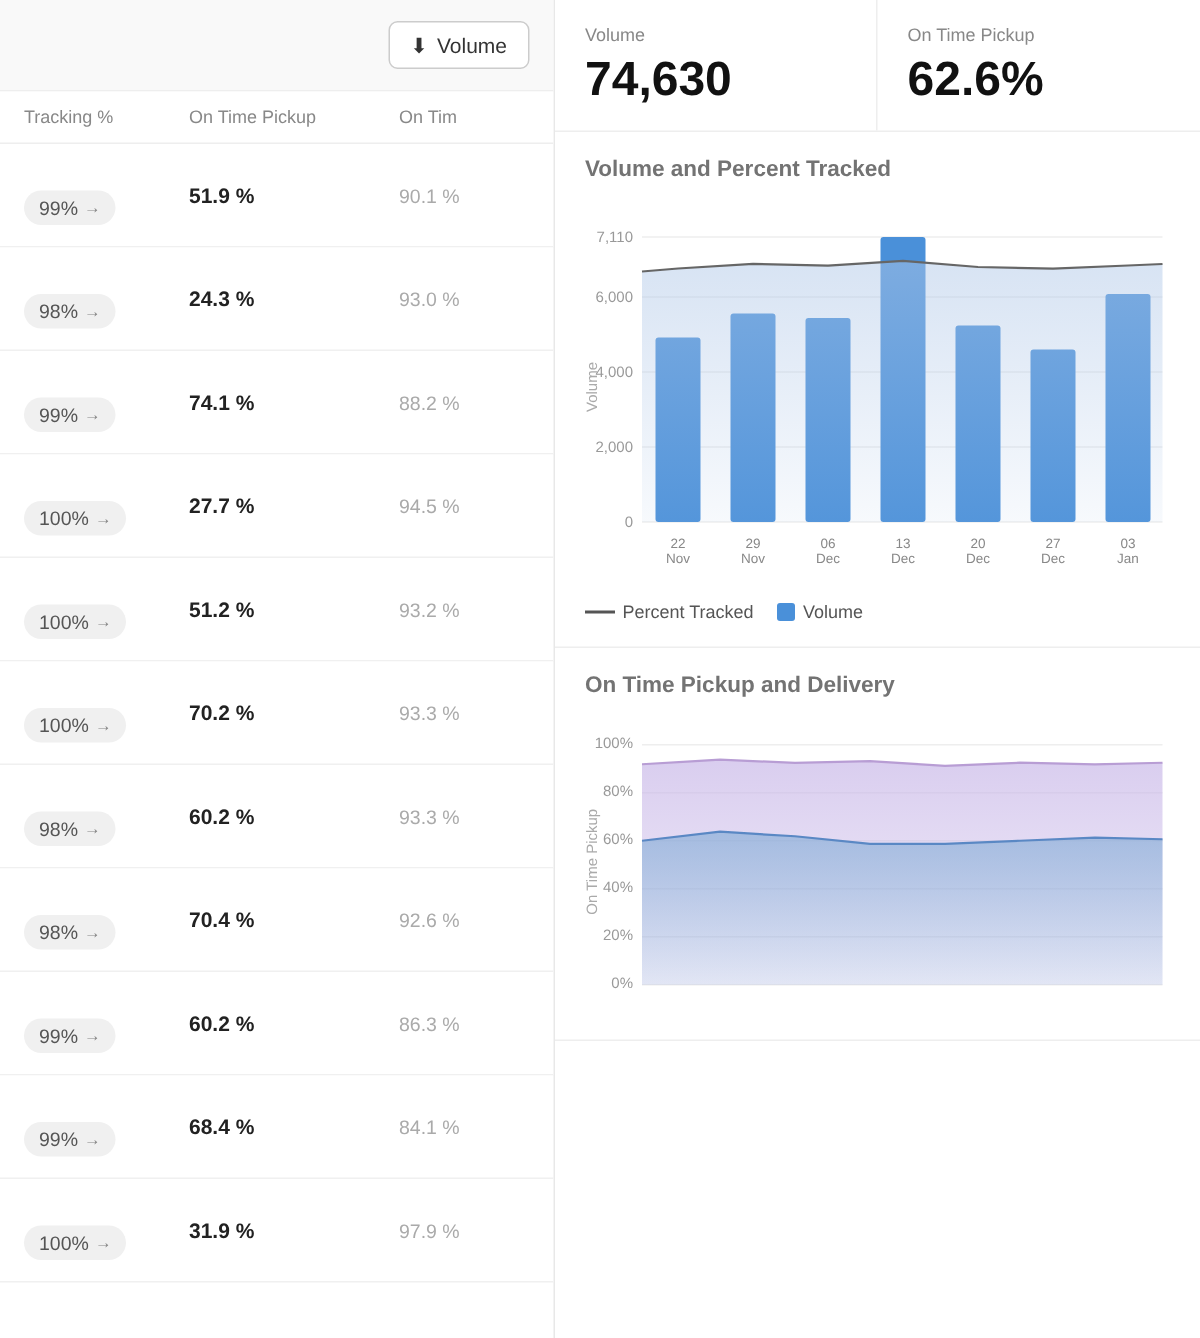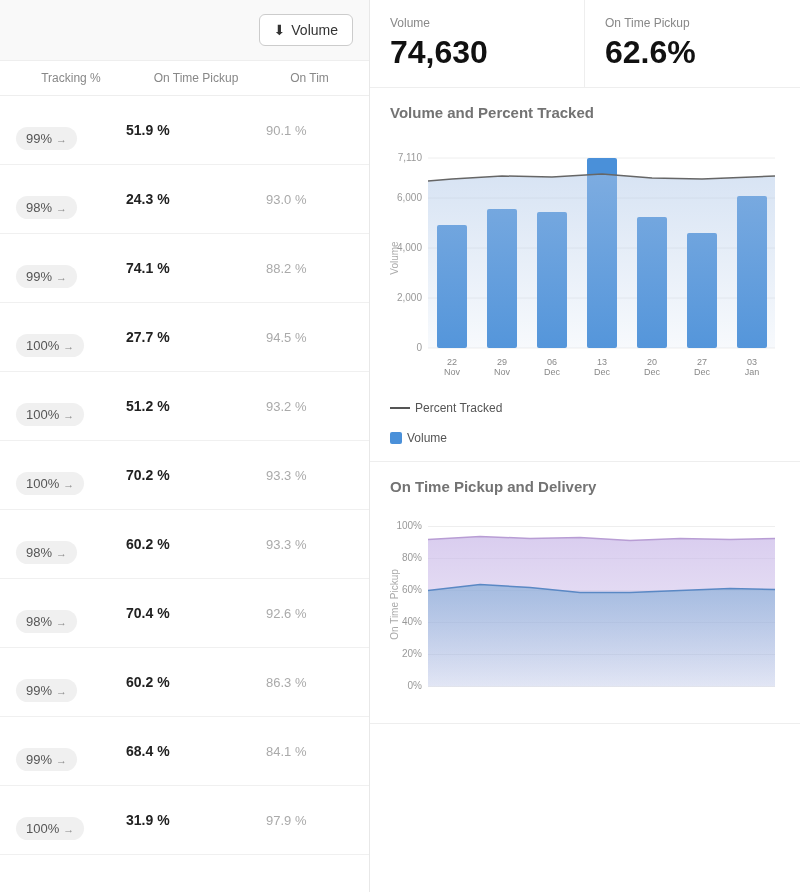--- a/index.html
+++ b/index.html
@@ -48,21 +48,20 @@
 
     .table-header {
       display: grid;
       grid-template-columns: 110px 140px 1fr;
       padding: 10px 16px;
       font-size: 12px;
       color: #888;
       font-weight: 500;
       border-bottom: 1px solid #eee;
       background: #fff;
-      text-align: center;
     }
 
     .table-body {
       overflow-y: auto;
       flex: 1;
     }
 
     .table-row {
       display: grid;
       grid-template-columns: 110px 140px 1fr;
@@ -172,21 +171,20 @@
       width: 100%;
       height: 100%;
     }
 
     .chart-legend {
       display: flex;
       gap: 16px;
       margin-top: 8px;
       font-size: 12px;
       color: #555;
-      flex-direction: column;
     }
 
     .legend-item {
       display: flex;
       align-items: center;
       gap: 5px;
     }
 
     .legend-line {
       width: 20px;

